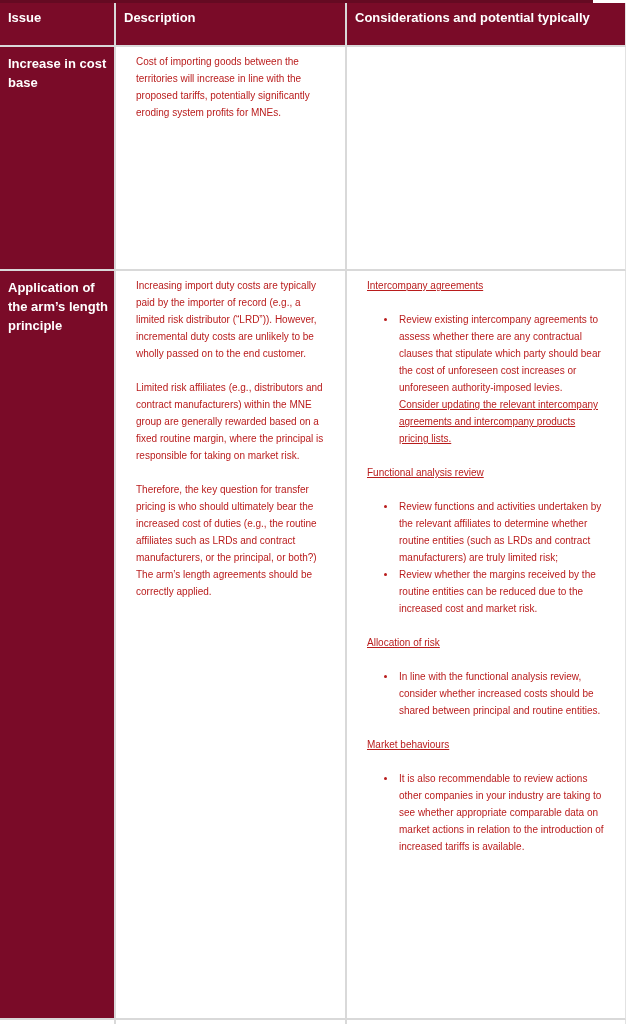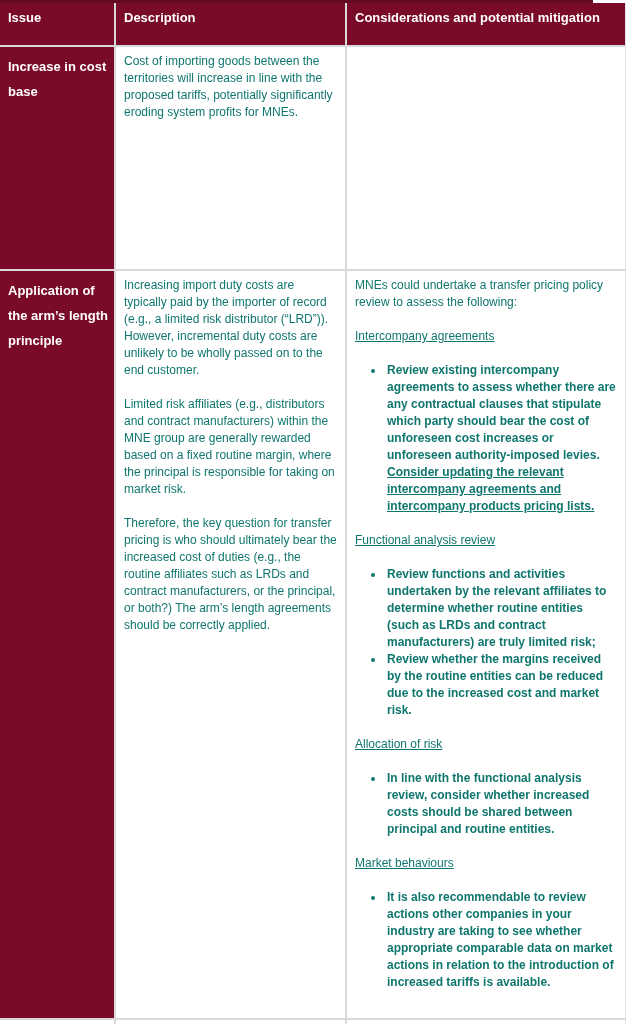--- a/index.html
+++ b/index.html
@@ -19,69 +19,68 @@
     border-bottom:2px solid #d9d9d9;
     background:#ffffff;
   }
   .col1,.col2{border-right:2px solid #d9d9d9;}
   .col3{border-right:1px solid #e2e2e2;}
   .maroon{
     background:#7a0b28;
     color:#ffffff;
     font-weight:bold;
     font-size:13px;
-    line-height:25px;
+    line-height:19px;
     padding:7px 4px 7px 8px;
   }
   .hdr{
     background:#7a0b28;
     color:#ffffff;
     font-weight:bold;
     font-size:13px;
     line-height:17px;
     padding:6px 8px;
   }
   .body{
-    color:#0f766e;
-    font-size:12px;
+    color:#b91c1c;
+    font-size:10px;
     line-height:17px;
-    padding:6px 8px;
+    padding:6px 20px;
   }
   .body p{margin:0 0 17px 0;}
   .body p:last-child{margin-bottom:0;}
-  .body ul{margin:0 0 17px 0;padding:0 0 0 30px;list-style:disc;font-weight:bold;}
+  .body ul{margin:0 0 17px 0;padding:0 0 0 30px;list-style:disc;}
   .body li{padding-left:2px;margin:0;}
   .b{font-weight:normal;}
   .u{text-decoration:underline;}
   .strip{border-bottom:none;}
 </style>
 </head>
 <body>
 
 <div class="table">
 
   <div class="cell hdr col1">Issue</div>
   <div class="cell hdr col2">Description</div>
-  <div class="cell hdr col3">Considerations and potential mitigation</div>
+  <div class="cell hdr col3">Considerations and potential typically</div>
 
   <div class="cell maroon col1">Increase in cost base</div>
   <div class="cell body col2">
     <p>Cost of importing goods between the territories will increase in line with the proposed tariffs, potentially significantly eroding system profits for MNEs.</p>
   </div>
   <div class="cell body col3">
   </div>
 
   <div class="cell maroon col1">Application of the arm’s length principle</div>
   <div class="cell body col2">
     <p>Increasing import duty costs are typically paid by the importer of record (e.g., a limited risk distributor (“LRD”)). However, incremental duty costs are unlikely to be wholly passed on to the end customer.</p>
     <p>Limited risk affiliates (e.g., distributors and contract manufacturers) within the MNE group are generally rewarded based on a fixed routine margin, where the principal is responsible for taking on market risk.</p>
     <p><span>Therefore, the key question for transfer pricing is </span><span class="b">who should ultimately bear the increased cost of duties</span><span> (e.g., the routine affiliates such as LRDs and contract manufacturers, or the principal, or both?) </span><span class="b">The arm’s length agreements should be correctly applied.</span></p>
   </div>
   <div class="cell body col3">
-    <p>MNEs could undertake a transfer pricing policy review to assess the following:</p>
 
     <p class="u">Intercompany agreements</p>
     <ul>
       <li><span>Review existing intercompany agreements to assess whether there are any contractual clauses that stipulate which party should bear the cost of unforeseen cost increases or unforeseen authority-imposed levies. </span><span class="u">Consider updating the relevant intercompany agreements and intercompany products pricing lists.</span></li>
     </ul>
 
     <p class="u">Functional analysis review</p>
     <ul>
       <li>Review functions and activities undertaken by the relevant affiliates to determine whether routine entities (such as LRDs and contract manufacturers) are truly limited risk;</li>
       <li>Review whether the margins received by the routine entities can be reduced due to the increased cost and market risk.</li>

